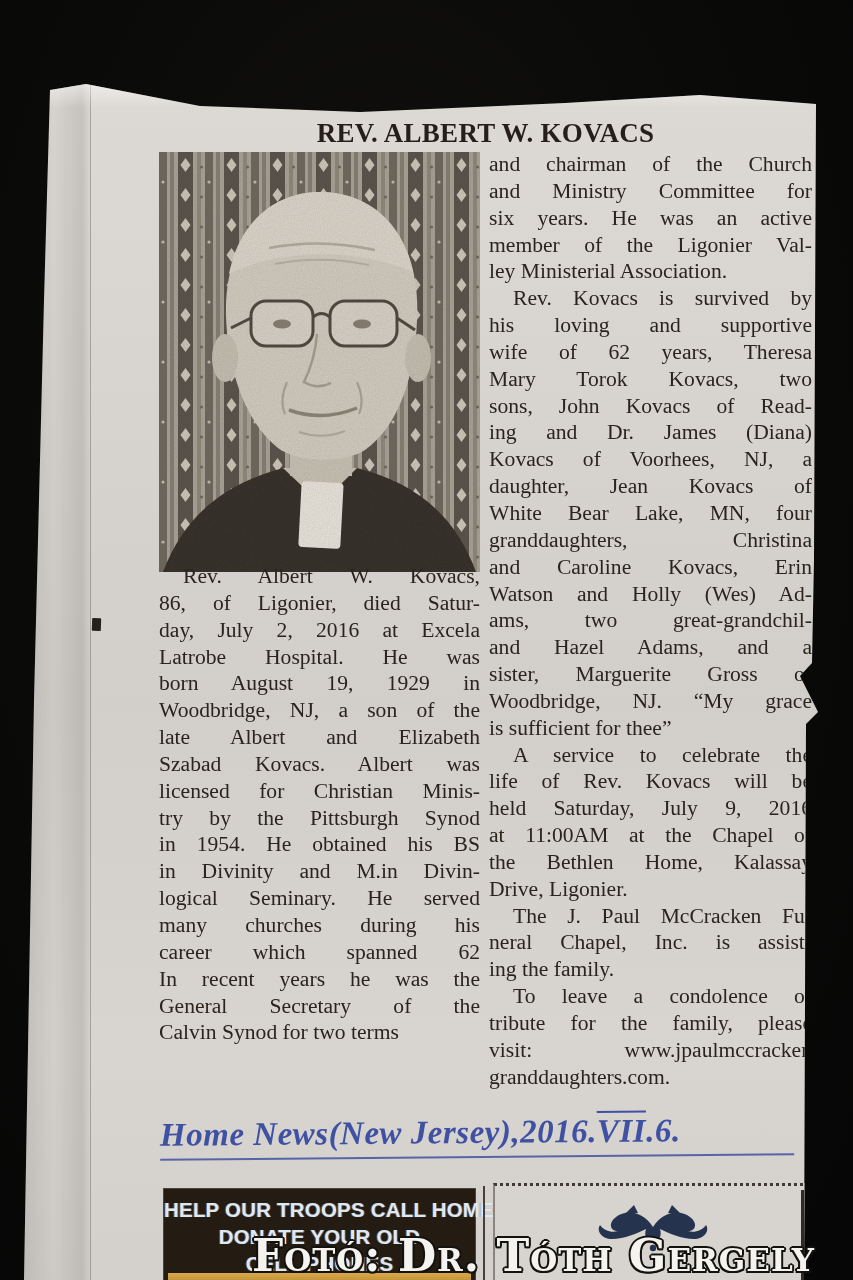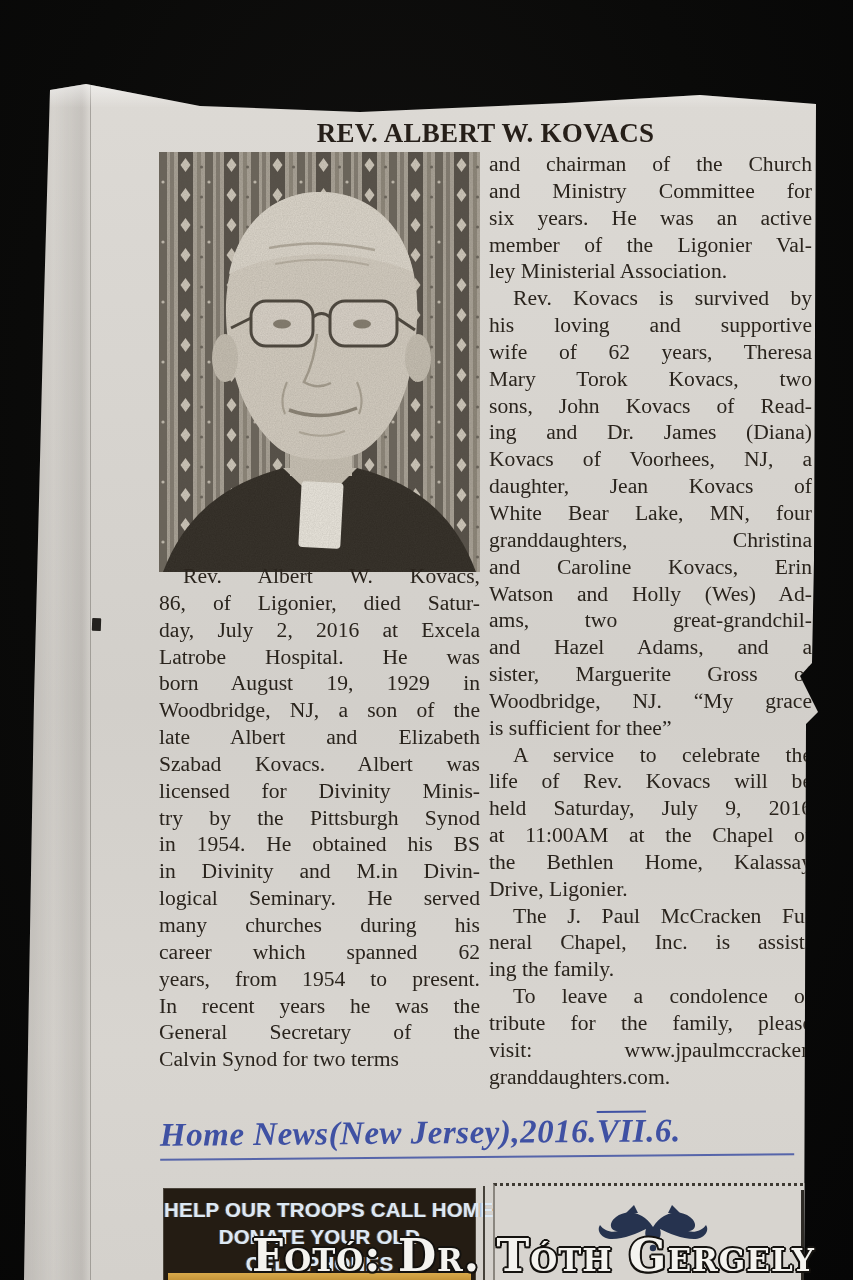--- a/index.html
+++ b/index.html
@@ -165,28 +165,27 @@
 
     <div class="col col-left">
         <div class="line indent">Rev. Albert W. Kovacs,</div>
         <div class="line">86, of Ligonier, died Satur-</div>
         <div class="line">day, July 2, 2016 at Excela</div>
         <div class="line">Latrobe Hospital. He was</div>
         <div class="line">born August 19, 1929 in</div>
         <div class="line">Woodbridge, NJ, a son of the</div>
         <div class="line">late Albert and Elizabeth</div>
         <div class="line">Szabad Kovacs. Albert was</div>
-        <div class="line">licensed for Divinity Minis-</div>
+        <div class="line">licensed for Christian Minis-</div>
         <div class="line">try by the Pittsburgh Synod</div>
         <div class="line">in 1954. He obtained his BS</div>
         <div class="line">in Divinity and M.in Divin-</div>
         <div class="line">logical Seminary. He served</div>
         <div class="line">many churches during his</div>
         <div class="line">career which spanned 62</div>
-        <div class="line">years, from 1954 to present.</div>
         <div class="line">In recent years he was the</div>
         <div class="line">General Secretary of the</div>
         <div class="line endline">Calvin Synod for two terms</div>
       </div>
     <div class="col col-right">
         <div class="line">and chairman of the Church</div>
         <div class="line">and Ministry Committee for</div>
         <div class="line">six years. He was an active</div>
         <div class="line">member of the Ligonier Val-</div>
         <div class="line endline">ley Ministerial Association.</div>

